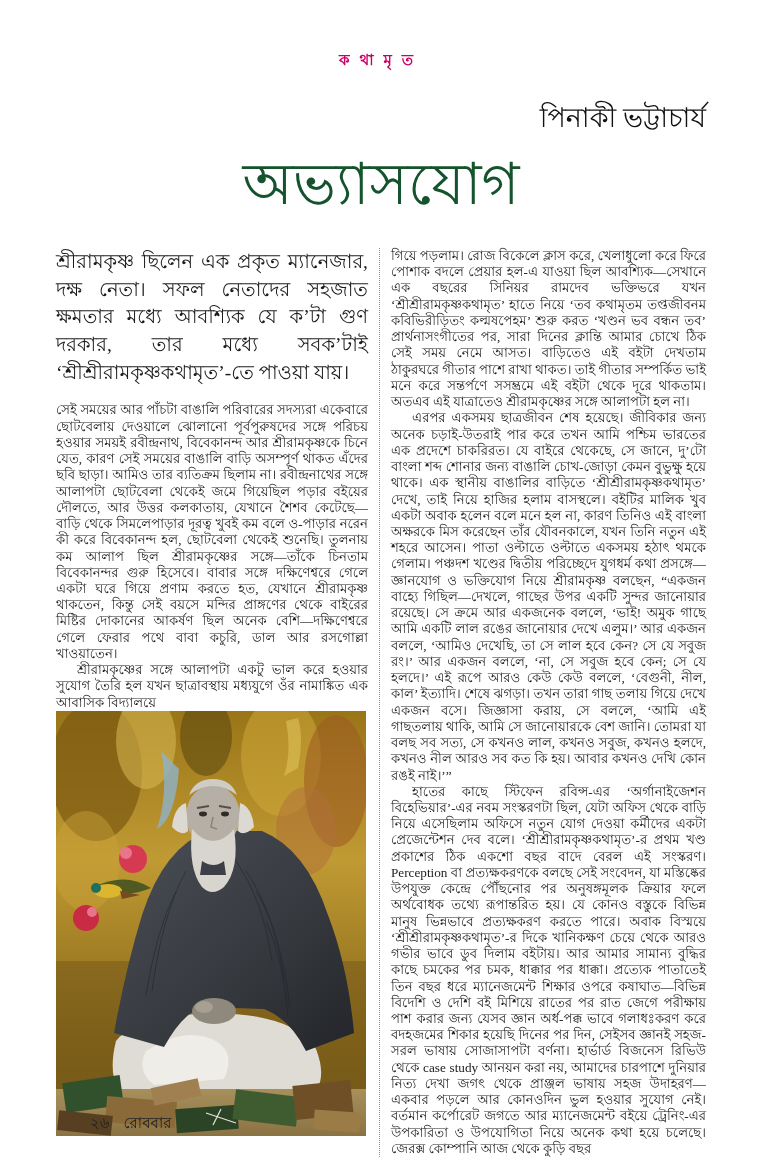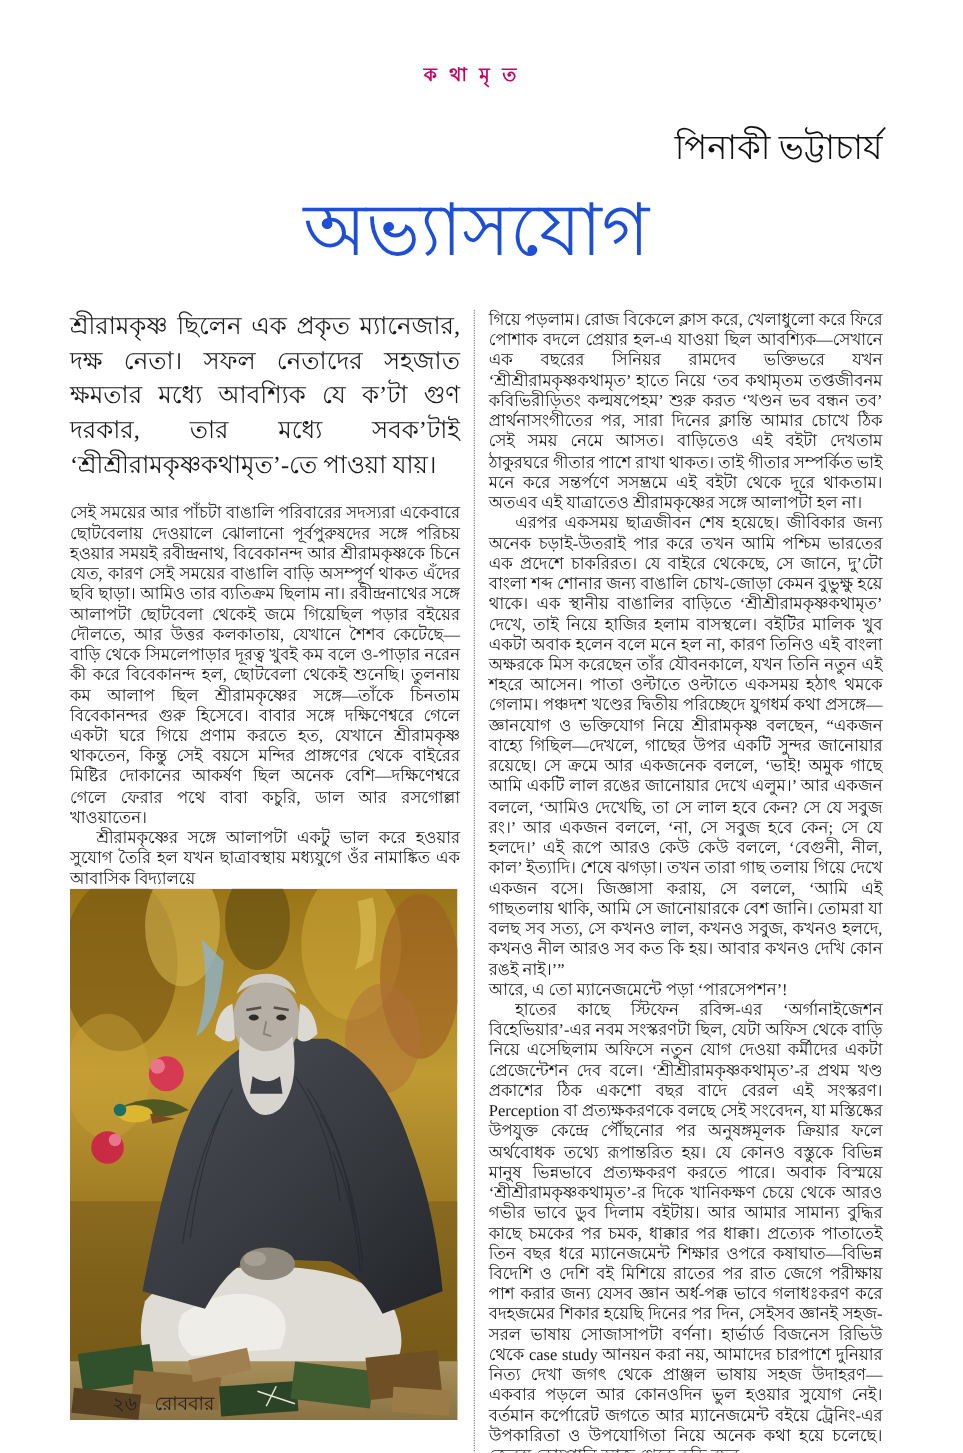--- a/index.html
+++ b/index.html
@@ -28,21 +28,21 @@
     text-align:right;
     font-size:27px;
     margin-top:24px;
     color:#111;
   }
   .title{
     text-align:center;
     font-size:58px;
     line-height:1;
     margin:14px 0 0 0;
-    color:#1d4ed8;
+    color:#14532d;
     font-weight:normal;
   }
   .columns{
     display:flex;
     margin-top:34px;
   }
   .col-left{
     width:312px;
     flex:0 0 312px;
   }
@@ -182,21 +182,20 @@
           <rect x="96" y="372" width="48" height="18" fill="#a08050" transform="rotate(-12 120 381)"></rect>
           <path d="M150,402 l30,10 M165,398 l-8,16" stroke="#e8e4d8" stroke-width="1.2"></path>
           <rect x="2" y="402" width="54" height="20" fill="#574022" transform="rotate(6 29 412)"></rect>
         </g>
       </svg>
     </div>
 
     <div class="col-right">
       <p class="body-text">গিয়ে পড়লাম। রোজ বিকেলে ক্লাস করে, খেলাধুলো করে ফিরে পোশাক বদলে প্রেয়ার হল-এ যাওয়া ছিল আবশ্যিক—সেখানে এক বছরের সিনিয়র রামদেব ভক্তিভরে যখন ‘শ্রীশ্রীরামকৃষ্ণকথামৃত’ হাতে নিয়ে ‘তব কথামৃতম তপ্তজীবনম কবিভিরীড়িতং কল্মষপেহম’ শুরু করত ‘খণ্ডন ভব বন্ধন তব’ প্রার্থনাসংগীতের পর, সারা দিনের ক্লান্তি আমার চোখে ঠিক সেই সময় নেমে আসত। বাড়িতেও এই বইটা দেখতাম ঠাকুরঘরে গীতার পাশে রাখা থাকত। তাই গীতার সম্পর্কিত ভাই মনে করে সন্তর্পণে সসম্ভ্রমে এই বইটা থেকে দূরে থাকতাম। অতএব এই যাত্রাতেও শ্রীরামকৃষ্ণের সঙ্গে আলাপটা হল না।</p>
       <p class="body-text indent">এরপর একসময় ছাত্রজীবন শেষ হয়েছে। জীবিকার জন্য অনেক চড়াই-উতরাই পার করে তখন আমি পশ্চিম ভারতের এক প্রদেশে চাকরিরত। যে বাইরে থেকেছে, সে জানে, দু’টো বাংলা শব্দ শোনার জন্য বাঙালি চোখ-জোড়া কেমন বুভুক্ষু হয়ে থাকে। এক স্থানীয় বাঙালির বাড়িতে ‘শ্রীশ্রীরামকৃষ্ণকথামৃত’ দেখে, তাই নিয়ে হাজির হলাম বাসস্থলে। বইটির মালিক খুব একটা অবাক হলেন বলে মনে হল না, কারণ তিনিও এই বাংলা অক্ষরকে মিস করেছেন তাঁর যৌবনকালে, যখন তিনি নতুন এই শহরে আসেন। পাতা ওল্টাতে ওল্টাতে একসময় হঠাৎ থমকে গেলাম। পঞ্চদশ খণ্ডের দ্বিতীয় পরিচ্ছেদে যুগধর্ম কথা প্রসঙ্গে—জ্ঞানযোগ ও ভক্তিযোগ নিয়ে শ্রীরামকৃষ্ণ বলছেন, “একজন বাহ্যে গিছিল—দেখলে, গাছের উপর একটি সুন্দর জানোয়ার রয়েছে। সে ক্রমে আর একজনেক বললে, ‘ভাই! অমুক গাছে আমি একটি লাল রঙের জানোয়ার দেখে এলুম।’ আর একজন বললে, ‘আমিও দেখেছি, তা সে লাল হবে কেন? সে যে সবুজ রং।’ আর একজন বললে, ‘না, সে সবুজ হবে কেন; সে যে হলদে।’ এই রূপে আরও কেউ কেউ বললে, ‘বেগুনী, নীল, কাল’ ইত্যাদি। শেষে ঝগড়া। তখন তারা গাছ তলায় গিয়ে দেখে একজন বসে। জিজ্ঞাসা করায়, সে বললে, ‘আমি এই গাছতলায় থাকি, আমি সে জানোয়ারকে বেশ জানি। তোমরা যা বলছ সব সত্য, সে কখনও লাল, কখনও সবুজ, কখনও হলদে, কখনও নীল আরও সব কত কি হয়। আবার কখনও দেখি কোন রঙই নাই।’”</p>
-      <p class="body-text">আরে, এ তো ম্যানেজমেন্টে পড়া ‘পারসেপশন’!</p>
       <p class="body-text indent">হাতের কাছে স্টিফেন রবিন্স-এর ‘অর্গানাইজেশন বিহেভিয়ার’-এর নবম সংস্করণটা ছিল, যেটা অফিস থেকে বাড়ি নিয়ে এসেছিলাম অফিসে নতুন যোগ দেওয়া কর্মীদের একটা প্রেজেন্টেশন দেব বলে। ‘শ্রীশ্রীরামকৃষ্ণকথামৃত’-র প্রথম খণ্ড প্রকাশের ঠিক একশো বছর বাদে বেরল এই সংস্করণ। Perception বা প্রত্যক্ষকরণকে বলছে সেই সংবেদন, যা মস্তিষ্কের উপযুক্ত কেন্দ্রে পৌঁছনোর পর অনুষঙ্গমূলক ক্রিয়ার ফলে অর্থবোধক তথ্যে রূপান্তরিত হয়। যে কোনও বস্তুকে বিভিন্ন মানুষ ভিন্নভাবে প্রত্যক্ষকরণ করতে পারে। অবাক বিস্ময়ে ‘শ্রীশ্রীরামকৃষ্ণকথামৃত’-র দিকে খানিকক্ষণ চেয়ে থেকে আরও গভীর ভাবে ডুব দিলাম বইটায়। আর আমার সামান্য বুদ্ধির কাছে চমকের পর চমক, ধাক্কার পর ধাক্কা। প্রত্যেক পাতাতেই তিন বছর ধরে ম্যানেজমেন্ট শিক্ষার ওপরে কষাঘাত—বিভিন্ন বিদেশি ও দেশি বই মিশিয়ে রাতের পর রাত জেগে পরীক্ষায় পাশ করার জন্য যেসব জ্ঞান অর্ধ-পক্ক ভাবে গলাধঃকরণ করে বদহজমের শিকার হয়েছি দিনের পর দিন, সেইসব জ্ঞানই সহজ-সরল ভাষায় সোজাসাপটা বর্ণনা। হার্ভার্ড বিজনেস রিভিউ থেকে case study আনয়ন করা নয়, আমাদের চারপাশে দুনিয়ার নিত্য দেখা জগৎ থেকে প্রাঞ্জল ভাষায় সহজ উদাহরণ—একবার পড়লে আর কোনওদিন ভুল হওয়ার সুযোগ নেই। বর্তমান কর্পোরেট জগতে আর ম্যানেজমেন্ট বইয়ে ট্রেনিং-এর উপকারিতা ও উপযোগিতা নিয়ে অনেক কথা হয়ে চলেছে। জেরক্স কোম্পানি আজ থেকে কুড়ি বছর</p>
     </div>
 
   </div>
 
   <div class="footer">
     <span class="page-num">২৬</span><span class="mag">রোববার</span>
   </div>
 
 </div>

